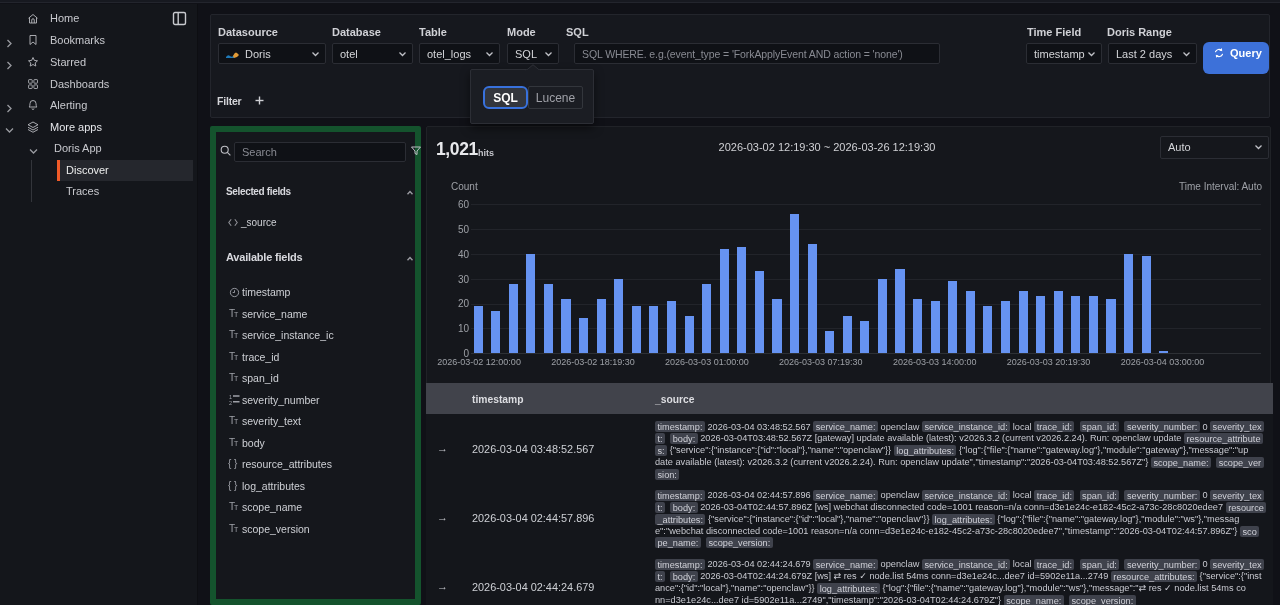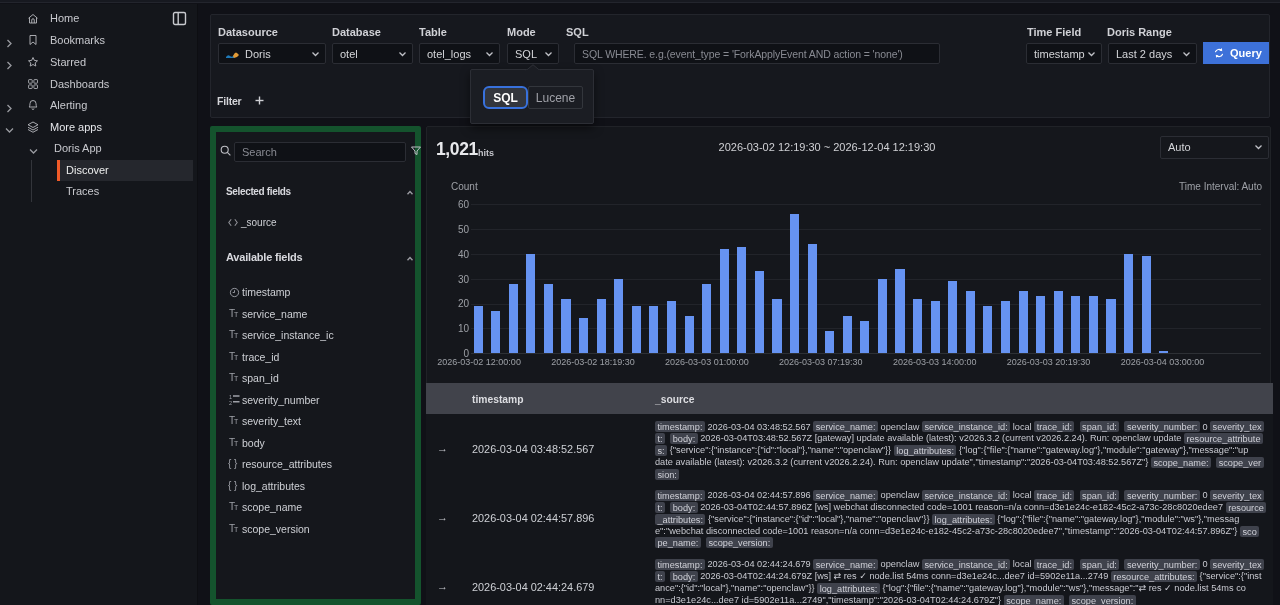--- a/index.html
+++ b/index.html
@@ -18,21 +18,21 @@
 
 #toolbar { left:210px; top:14px; width:1060px; height:104px; background:#16181e; border:1px solid #23252c; border-radius:2px; }
 .flabel { position:absolute; top:11px; font-size:11px; font-weight:bold; color:#d0d1d6; }
 .sel { position:absolute; top:28px; height:21px; background:#0f1116; border:1px solid #2b2d34; border-radius:2px; color:#d4d5d9; font-size:11px; }
 .sel .txt { position:absolute; left:7px; top:3.5px; }
 .sel .chev { position:absolute; right:5px; top:7px; width:9px; height:6px; }
 .chevsvg { display:block; }
 #filterlbl { left:6px; top:80px; font-size:10.5px; letter-spacing:-0.2px; font-weight:bold; color:#d4d5d9; }
 #plusicon { left:44px; top:81px; }
 
-#querybtn { position:absolute; left:992px; top:27px; width:66px; height:22px; background:#3d71d9; border-radius:0; color:#ffffff; font-size:11px; font-weight:bold; }
+#querybtn { position:absolute; left:992px; top:27px; width:66px; height:32px; background:#3d71d9; border-radius:6px; color:#ffffff; font-size:11px; font-weight:bold; }
 
 #popup { left:470px; top:69px; width:124px; height:55px; background:#1b1d23; border:1px solid #2c2e35; border-radius:2px; box-shadow:0 4px 10px rgba(0,0,0,.5); z-index:10; }
 .modebtn { position:absolute; top:16px; height:23px; font-size:12px; line-height:21px; text-align:center; }
 
 #fields { left:210px; top:126px; width:211px; height:479px; background:#15171c; border:6px solid #14532d; border-radius:2px; }
 .fitem { position:absolute; left:0; width:211px; height:15px; }
 .fic { position:absolute; left:13px; top:1.5px; }
 .fT { position:absolute; left:13px; top:1px; font-size:10px; color:#9fa1a8; letter-spacing:-1px; }
 .fT small { font-size:7px; }
 .fbr { position:absolute; left:12px; top:1px; font-size:10px; color:#9fa1a8; }
@@ -298,21 +298,21 @@
         <span class="ftxt">scope_name</span>
       </div>
     <div class="fitem" style="top:389.5px;">
         <span class="fT">T<small>T</small></span>
         <span class="ftxt">scope_version</span>
       </div>
   </div>
   <div id="chart" class="abs">
     <div class="abs" style="left:9px; top:12px; font-size:17.5px; font-weight:bold; color:#e8e9ec; letter-spacing:-0.4px;">1,021</div>
     <div class="abs" style="left:51px; top:21px; font-size:9px; font-weight:bold; color:#c3c4ca;">hits</div>
-    <div class="abs" style="left:0; top:14px; width:800px; text-align:center; font-size:11px; color:#d0d1d5;">2026-03-02 12:19:30 ~ 2026-12-04 12:19:30</div>
+    <div class="abs" style="left:0; top:14px; width:800px; text-align:center; font-size:11px; color:#d0d1d5;">2026-03-02 12:19:30 ~ 2026-03-26 12:19:30</div>
     <div class="sel" style="left:733px; top:9px; width:109px; height:23px; background:#15171c;">
         <span class="txt">Auto</span>
         <span class="chev">
           <svg class="chevsvg" width="9" height="6" viewBox="0 0 9 6" fill="none" stroke="#c0c1c7" stroke-width="1.3">
             <path d="M1.5 1.5 L4.5 4.5 L7.5 1.5"></path>
           </svg>
         </span>
       </div>
     <div class="abs" style="left:24px; top:54px; font-size:10px; color:#9da0a6;">Count</div>
     <div class="abs" style="right:8px; top:54px; font-size:10px; color:#9da0a6;">Time Interval: Auto</div>

